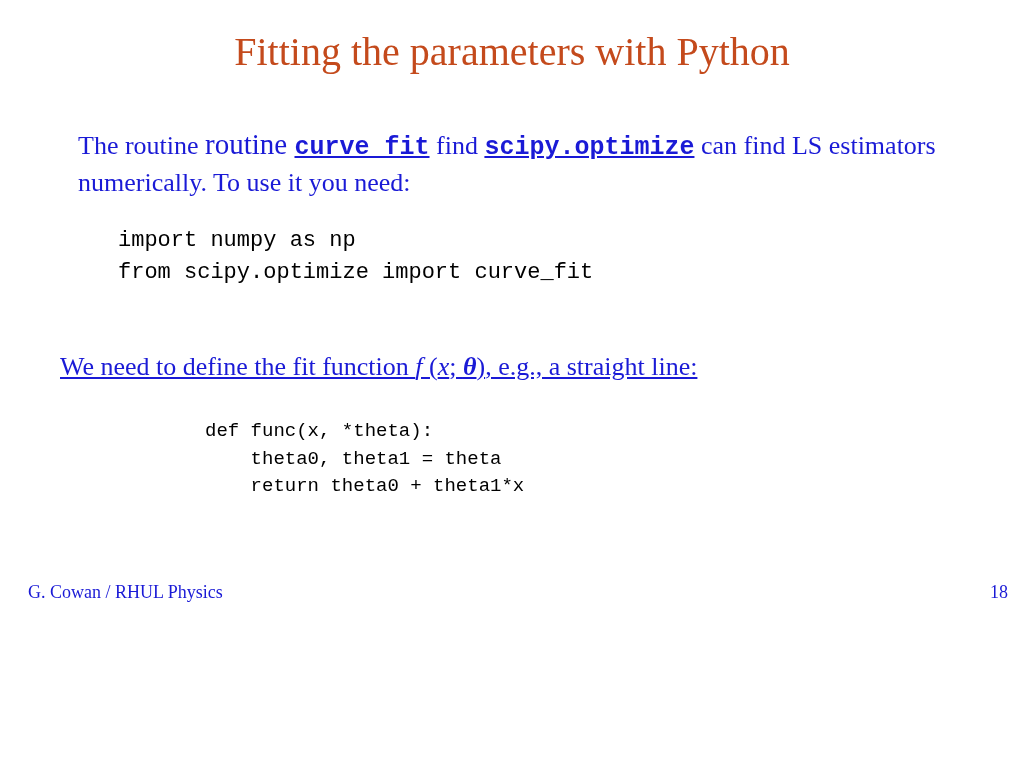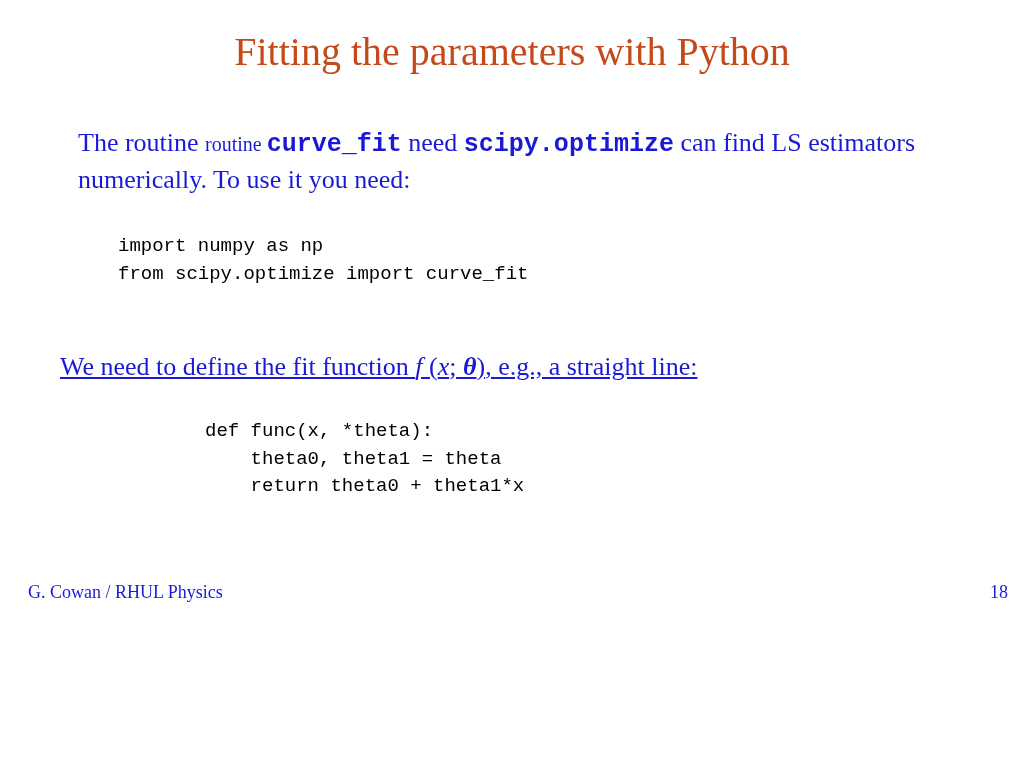--- a/index.html
+++ b/index.html
@@ -31,33 +31,34 @@
   .para1 {
     position: absolute;
     top: 125px;
     left: 78px;
     right: 80px;
     font-size: 26px;
     color: #1a1ad6;
     line-height: 1.35;
   }
   .para1 .big {
-    font-size: 20px;
+    font-size: 29px;
   }
   .para1 .mono {
     font-family: "Courier New", Courier, monospace;
     font-weight: bold;
     font-size: 25px;
+    text-decoration: underline;
   }
   .code1 {
     position: absolute;
-    top: 233px;
+    top: 225px;
     left: 118px;
     font-family: "Courier New", Courier, monospace;
-    font-size: 19px;
+    font-size: 22px;
     color: #000000;
     line-height: 1.45;
     white-space: pre;
   }
   .para2 {
     position: absolute;
     top: 352px;
     left: 60px;
     right: 60px;
     font-size: 26px;
@@ -101,21 +102,21 @@
   }
 </style>
 </head>
 <body>
 
 <div class="slide">
 
   <div class="title">Fitting the parameters with Python</div>
 
   <div class="para1">
-    <span>The routine </span><span class="big">routine </span><span class="mono">curve_fit</span><span> need </span><span class="mono">scipy.optimize</span><span> can find LS estimators numerically.   To use it you need:</span>
+    <span>The routine </span><span class="big">routine </span><span class="mono">curve_fit</span><span> find </span><span class="mono">scipy.optimize</span><span> can find LS estimators numerically.   To use it you need:</span>
   </div>
 
   <div class="code1">import numpy as np
 from scipy.optimize import curve_fit</div>
 
   <div class="para2">
     <span>We need to define the fit function </span><span class="ital">f </span><span>(</span><span class="ital">x</span><span>; </span><span class="ital bold">θ</span><span>)</span><span>, e.g., a straight line:</span>
   </div>
 
   <div class="code2">def func(x, *theta):

